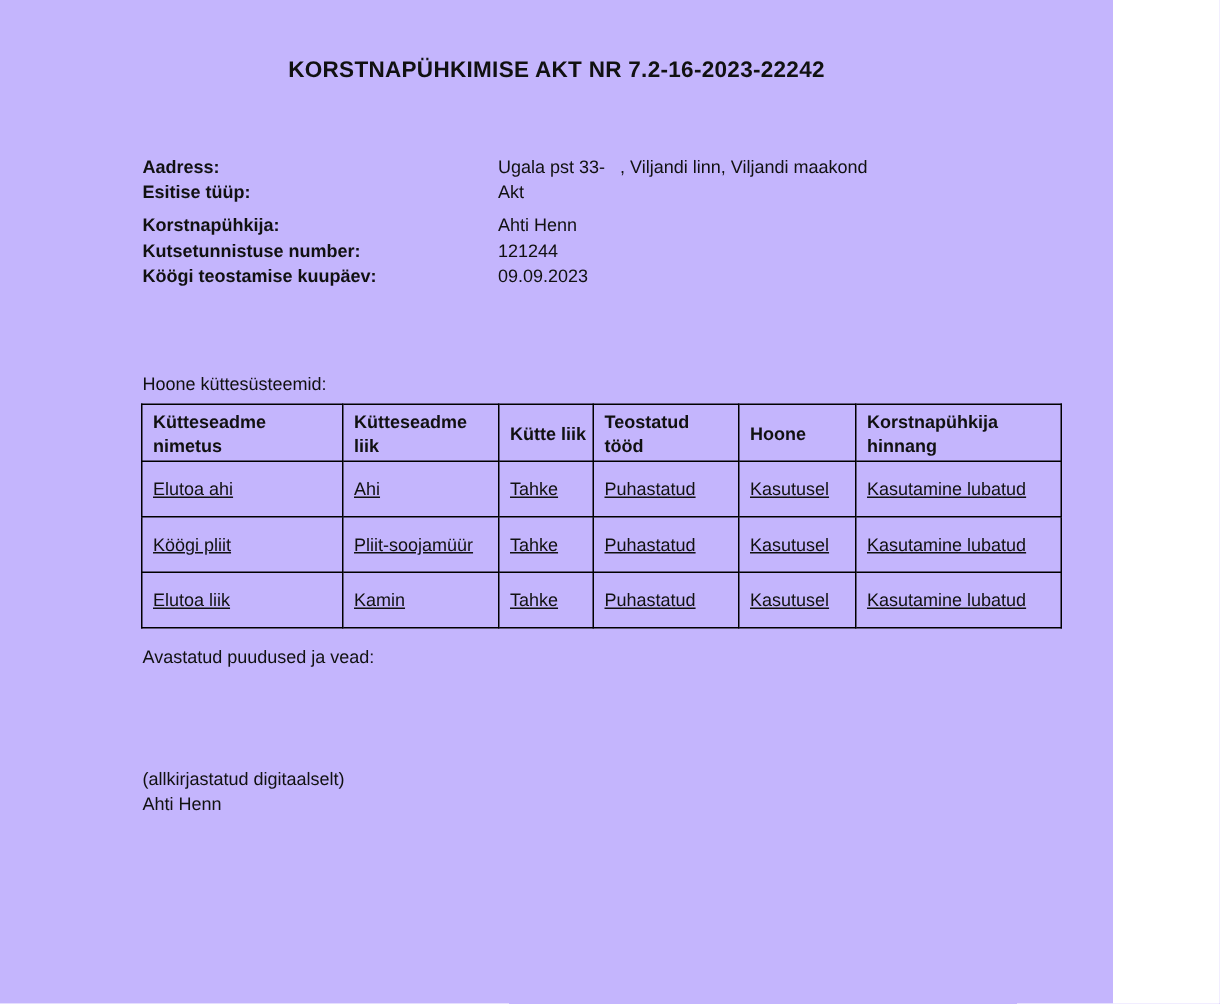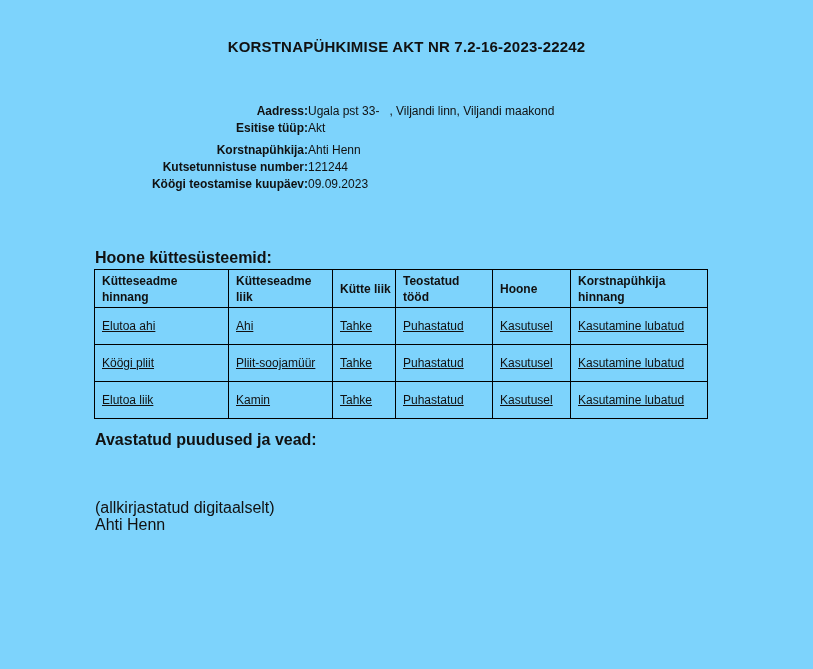--- a/index.html
+++ b/index.html
@@ -3,55 +3,55 @@
 <meta charset="utf-8">
 <style>
   * { margin: 0; padding: 0; box-sizing: border-box; }
   html, body { background: #ffffff; }
   body {
     font-family: "Liberation Sans", "DejaVu Sans", sans-serif;
     color: #111111;
   }
   .page {
     position: relative;
-    width: 813px;
+    width: 742px;
     height: 669px;
-    background: #7dd3fc;
+    background: #c4b5fd;
     overflow: hidden;
   }
   .doc-title {
     position: absolute;
     top: 38px;
     left: 0;
     width: 100%;
     text-align: center;
     font-size: 15px;
     font-weight: bold;
     letter-spacing: 0.2px;
   }
   .info-block {
     position: absolute;
     left: 95px;
     top: 103px;
     font-size: 12px;
     line-height: 17px;
   }
   .info-group { margin-bottom: 5px; }
-  .info-row { display: flex; text-align: right; }
+  .info-row { display: flex; }
   .info-label {
     font-weight: bold;
     width: 213px;
     flex: 0 0 213px;
   }
-  .info-value { white-space: pre-wrap; }
+  .info-value { white-space: pre-wrap; margin-left: 24px; }
   .section-heading {
     position: absolute;
     left: 95px;
-    font-size: 16px;
-    font-weight: bold;
+    font-size: 12px;
+    font-weight: normal;
   }
   .heating-heading { top: 249px; }
   .defects-heading { top: 431px; }
   .systems-table {
     position: absolute;
     left: 94px;
     top: 269px;
     border-collapse: collapse;
     table-layout: fixed;
     font-size: 12px;
@@ -69,22 +69,22 @@
   .systems-table tbody tr { height: 37px; text-decoration: underline; }
   .col-1 { width: 134px; }
   .col-2 { width: 104px; }
   .col-3 { width: 63px; }
   .col-4 { width: 97px; }
   .col-5 { width: 78px; }
   .col-6 { width: 137px; }
   .signature-block {
     position: absolute;
     left: 95px;
-    top: 499px;
-    font-size: 16px;
+    top: 511px;
+    font-size: 12px;
     line-height: 17px;
   }
 </style>
 </head>
 <body>
 
 <div class="page">
 
   <div class="doc-title">KORSTNAPÜHKIMISE AKT NR 7.2-16-2023-22242</div>
 
@@ -121,21 +121,21 @@
     <colgroup>
       <col class="col-1">
         <col class="col-2">
         <col class="col-3">
         <col class="col-4">
         <col class="col-5">
         <col class="col-6">
     </colgroup>
     <thead>
       <tr>
-        <th>Kütteseadme hinnang</th>
+        <th>Kütteseadme nimetus</th>
         <th>Kütteseadme liik</th>
         <th>Kütte liik</th>
         <th>Teostatud tööd</th>
         <th>Hoone</th>
         <th>Korstnapühkija hinnang</th>
       </tr>
     </thead>
     <tbody>
       <tr>
         <td>Elutoa ahi</td>

